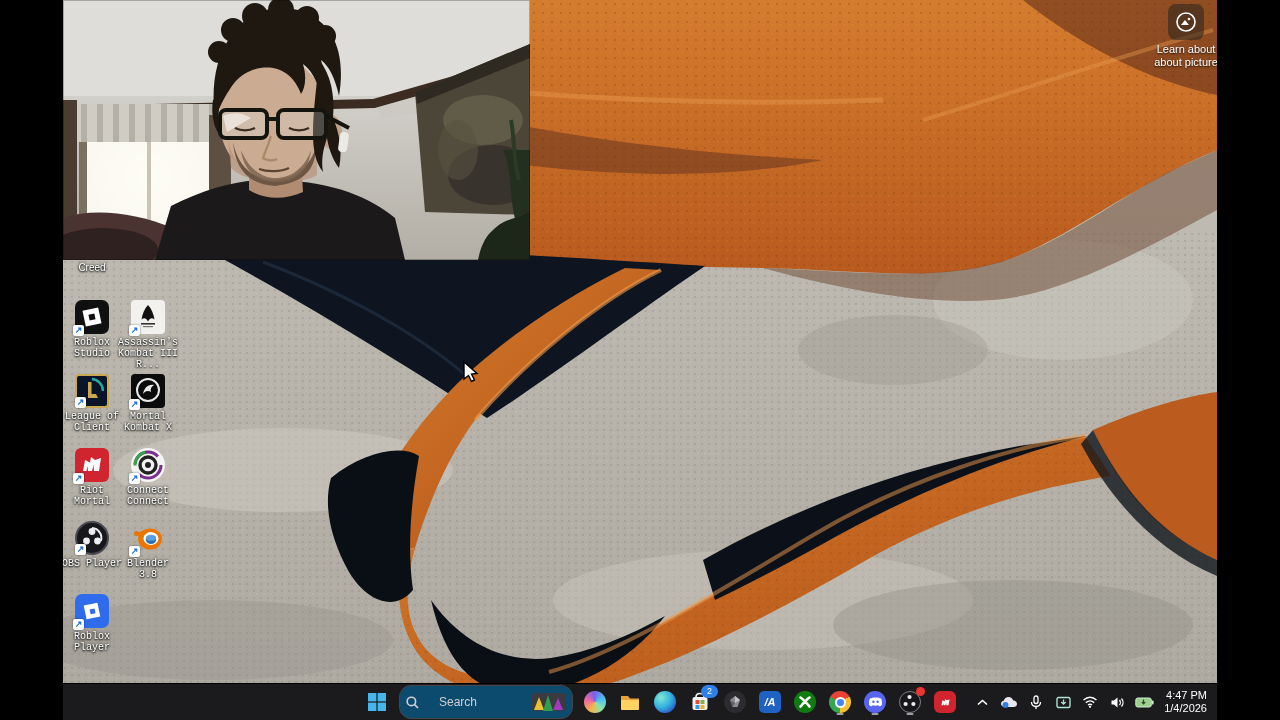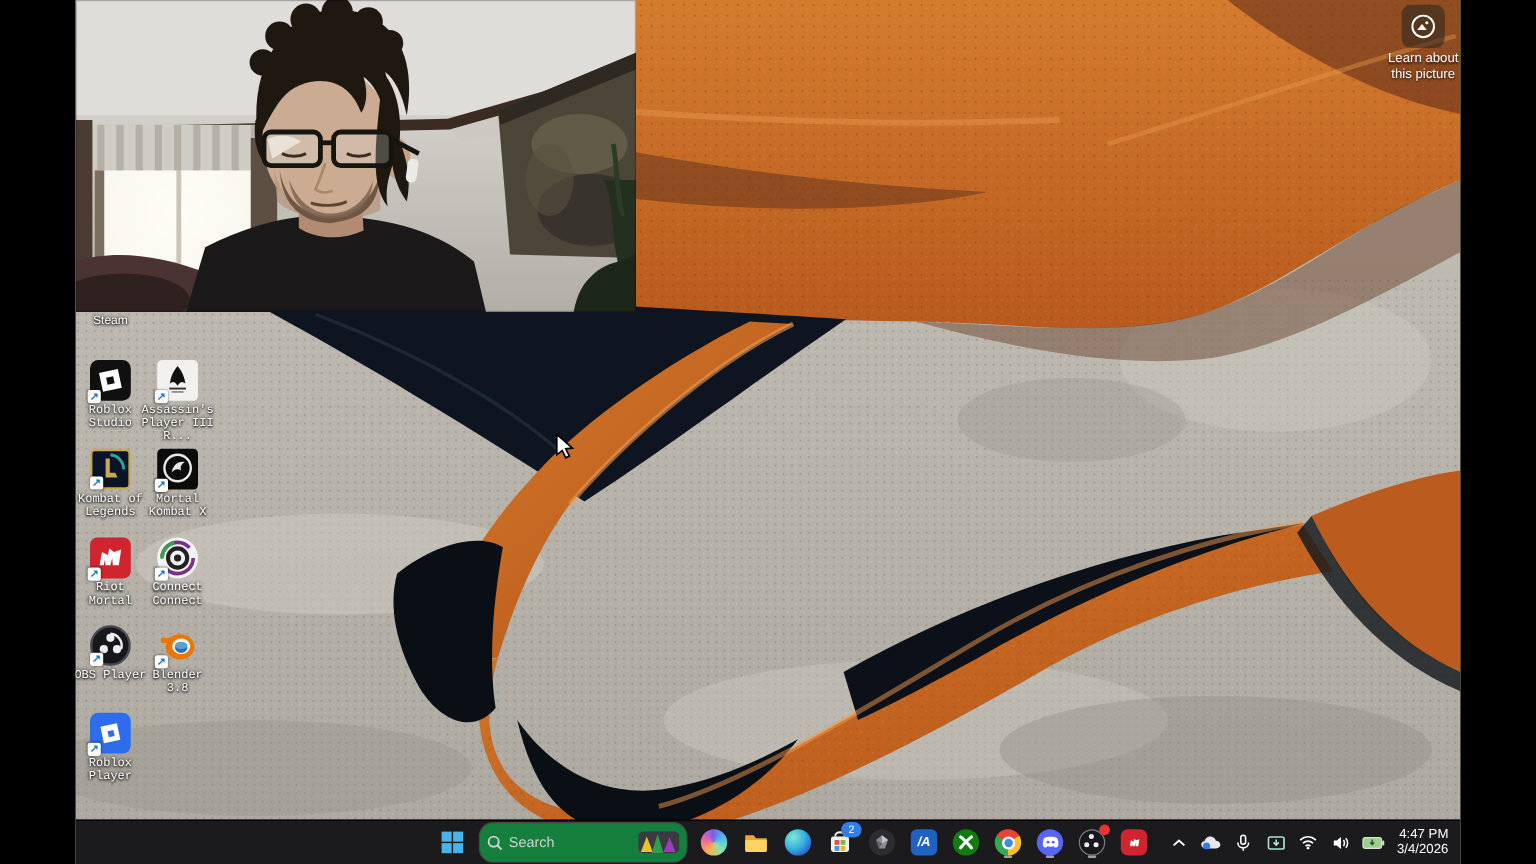--- a/index.html
+++ b/index.html
@@ -45,22 +45,22 @@
   .cursor{position:absolute;left:398px;top:360px;}
 
   
   .taskbar{position:absolute;left:0;bottom:0;width:1154px;height:36px;background:#1b1b1e;
     border-top:1px solid #000;}
   .tb-center{position:absolute;left:301px;top:0;height:36px;display:flex;align-items:center;gap:9px;}
   .ticon{position:relative;width:26px;height:26px;border-radius:4px;display:flex;align-items:center;
     justify-content:center;flex:0 0 auto;}
   .rundash{position:absolute;bottom:0px;left:50%;transform:translateX(-50%);width:7px;height:2.5px;
     border-radius:2px;background:#9aa0a6;}
-  .searchpill{position:relative;width:160px;height:24px;border-radius:12px;background:#15803d;
-    border:1px solid #45454a;display:flex;align-items:center;padding:4px 6px;gap:5px;flex:0 0 auto;}
+  .searchpill{position:relative;width:160px;height:24px;border-radius:12px;background:#0c4a6e;
+    border:1px solid #45454a;display:flex;align-items:center;padding:4px 6px;gap:20px;flex:0 0 auto;}
   .searchpill .ph{color:#cfcfd2;font-size:12px;flex:1;}
   .trees{width:34px;height:18px;border-radius:4px;position:relative;overflow:hidden;background:#3a3a40;}
   .trees i{position:absolute;bottom:1px;width:0;height:0;border-left:5px solid transparent;border-right:5px solid transparent;}
   .trees .t1{left:2px;border-bottom:13px solid #e7c32e;}
   .trees .t2{left:11px;border-bottom:16px solid #2e9e4f;bottom:0;}
   .trees .t3{left:21px;border-bottom:12px solid #a23ac0;}
   .badge{position:absolute;top:-4px;right:-5px;min-width:13px;height:13px;border-radius:7px;background:#2f7fe8;
     color:#fff;font-size:9px;line-height:13px;text-align:center;padding:0 2px;}
   .recdot{position:absolute;top:-2px;right:-2px;width:9px;height:9px;border-radius:50%;background:#e33;}
   .circle24{width:22px;height:22px;border-radius:50%;}
@@ -152,58 +152,58 @@
   <div class="learn">
     <div class="box">
       <svg width="22" height="22" viewBox="0 0 22 22">
         <circle cx="11" cy="11" r="9" fill="none" stroke="#fff" stroke-width="1.6"></circle>
         <path d="M6,14 L10,9 L14,14 Z" fill="#fff"></path>
         <circle cx="14" cy="8" r="1.3" fill="#fff"></circle>
       </svg>
     </div>
     <div class="txt">
       <div>Learn about</div>
-      <div>this picture</div>
-    </div>
-  </div>
-
-  <div class="steamlbl">Steam</div>
+      <div>about picture</div>
+    </div>
+  </div>
+
+  <div class="steamlbl">Creed</div>
 
   <div class="dicon" style="left:-3px;top:300px;">
     <div class="art art-rbxs">
       <span class="sq">
             <i></i>
           </span>
           <span class="shortcut">↗</span>
     </div>
     <div class="lbl">Roblox Studio</div>
   </div>
 
   <div class="dicon" style="left:53px;top:300px;">
     <div class="art art-ac3">
       <svg width="34" height="34" viewBox="0 0 34 34">
         <path d="M17,5 C13.5,9 11.5,13.5 10.5,19.5 C13,17.5 15,17.8 17,21.5 C19,17.8 21,17.5 23.5,19.5 C22.5,13.5 20.5,9 17,5 Z" fill="#111"></path>
         <rect x="10" y="23" width="14" height="1.6" fill="#333"></rect>
         <rect x="12" y="26" width="10" height="1.2" fill="#777"></rect>
       </svg>
       <span class="shortcut">↗</span>
     </div>
-    <div class="lbl">Assassin's Player III R...</div>
+    <div class="lbl">Assassin's Kombat III R...</div>
   </div>
 
   <div class="dicon" style="left:-3px;top:374px;">
     <div class="art art-lol">
       <svg width="30" height="30" viewBox="0 0 30 30">
         <circle cx="15" cy="15" r="12" fill="#0a1428"></circle>
         <path d="M11,6 L11,22 L21,22 L19,18 L14.5,18 L14.5,6 Z" fill="#c8a951"></path>
         <path d="M15,3 A12,12 0 0,1 26,15" stroke="#2aa79b" stroke-width="2.4" fill="none"></path>
       </svg>
       <span class="shortcut">↗</span>
     </div>
-    <div class="lbl">Kombat of Legends</div>
+    <div class="lbl">League of Client</div>
   </div>
 
   <div class="dicon" style="left:53px;top:374px;">
     <div class="art art-mkx">
       <svg width="34" height="34" viewBox="0 0 34 34">
         <circle cx="17" cy="16" r="11" fill="none" stroke="#e9e9e9" stroke-width="2"></circle>
         <path d="M12,20 C13,14 17,10 23,11 C20,13 19,15 20,18 C17,16 14,17 12,20 Z" fill="#e9e9e9"></path>
       </svg>
       <span class="shortcut">↗</span>
     </div>
@@ -524,18 +524,18 @@
       </span>
       <span class="trayicon">
         <svg width="19" height="11" viewBox="0 0 19 11">
           <rect x="0.8" y="1" width="15.5" height="9" rx="2" fill="#9ccf8f" stroke="#cfe9c6" stroke-width="1"></rect>
           <rect x="16.8" y="3.5" width="1.8" height="4" rx="0.8" fill="#cfe9c6"></rect>
           <path d="M8.5,2.5 L8.5,6.5 M6.8,5 L8.5,6.8 L10.2,5" stroke="#2e4d2a" stroke-width="1.2" fill="none"></path>
         </svg>
       </span>
       <div class="clock">
         <div>4:47 PM</div>
-        <div>3/4/2026</div>
+        <div>1/4/2026</div>
       </div>
     </div>
   </div>
 </div>
 </div>
 
 </body></html>

